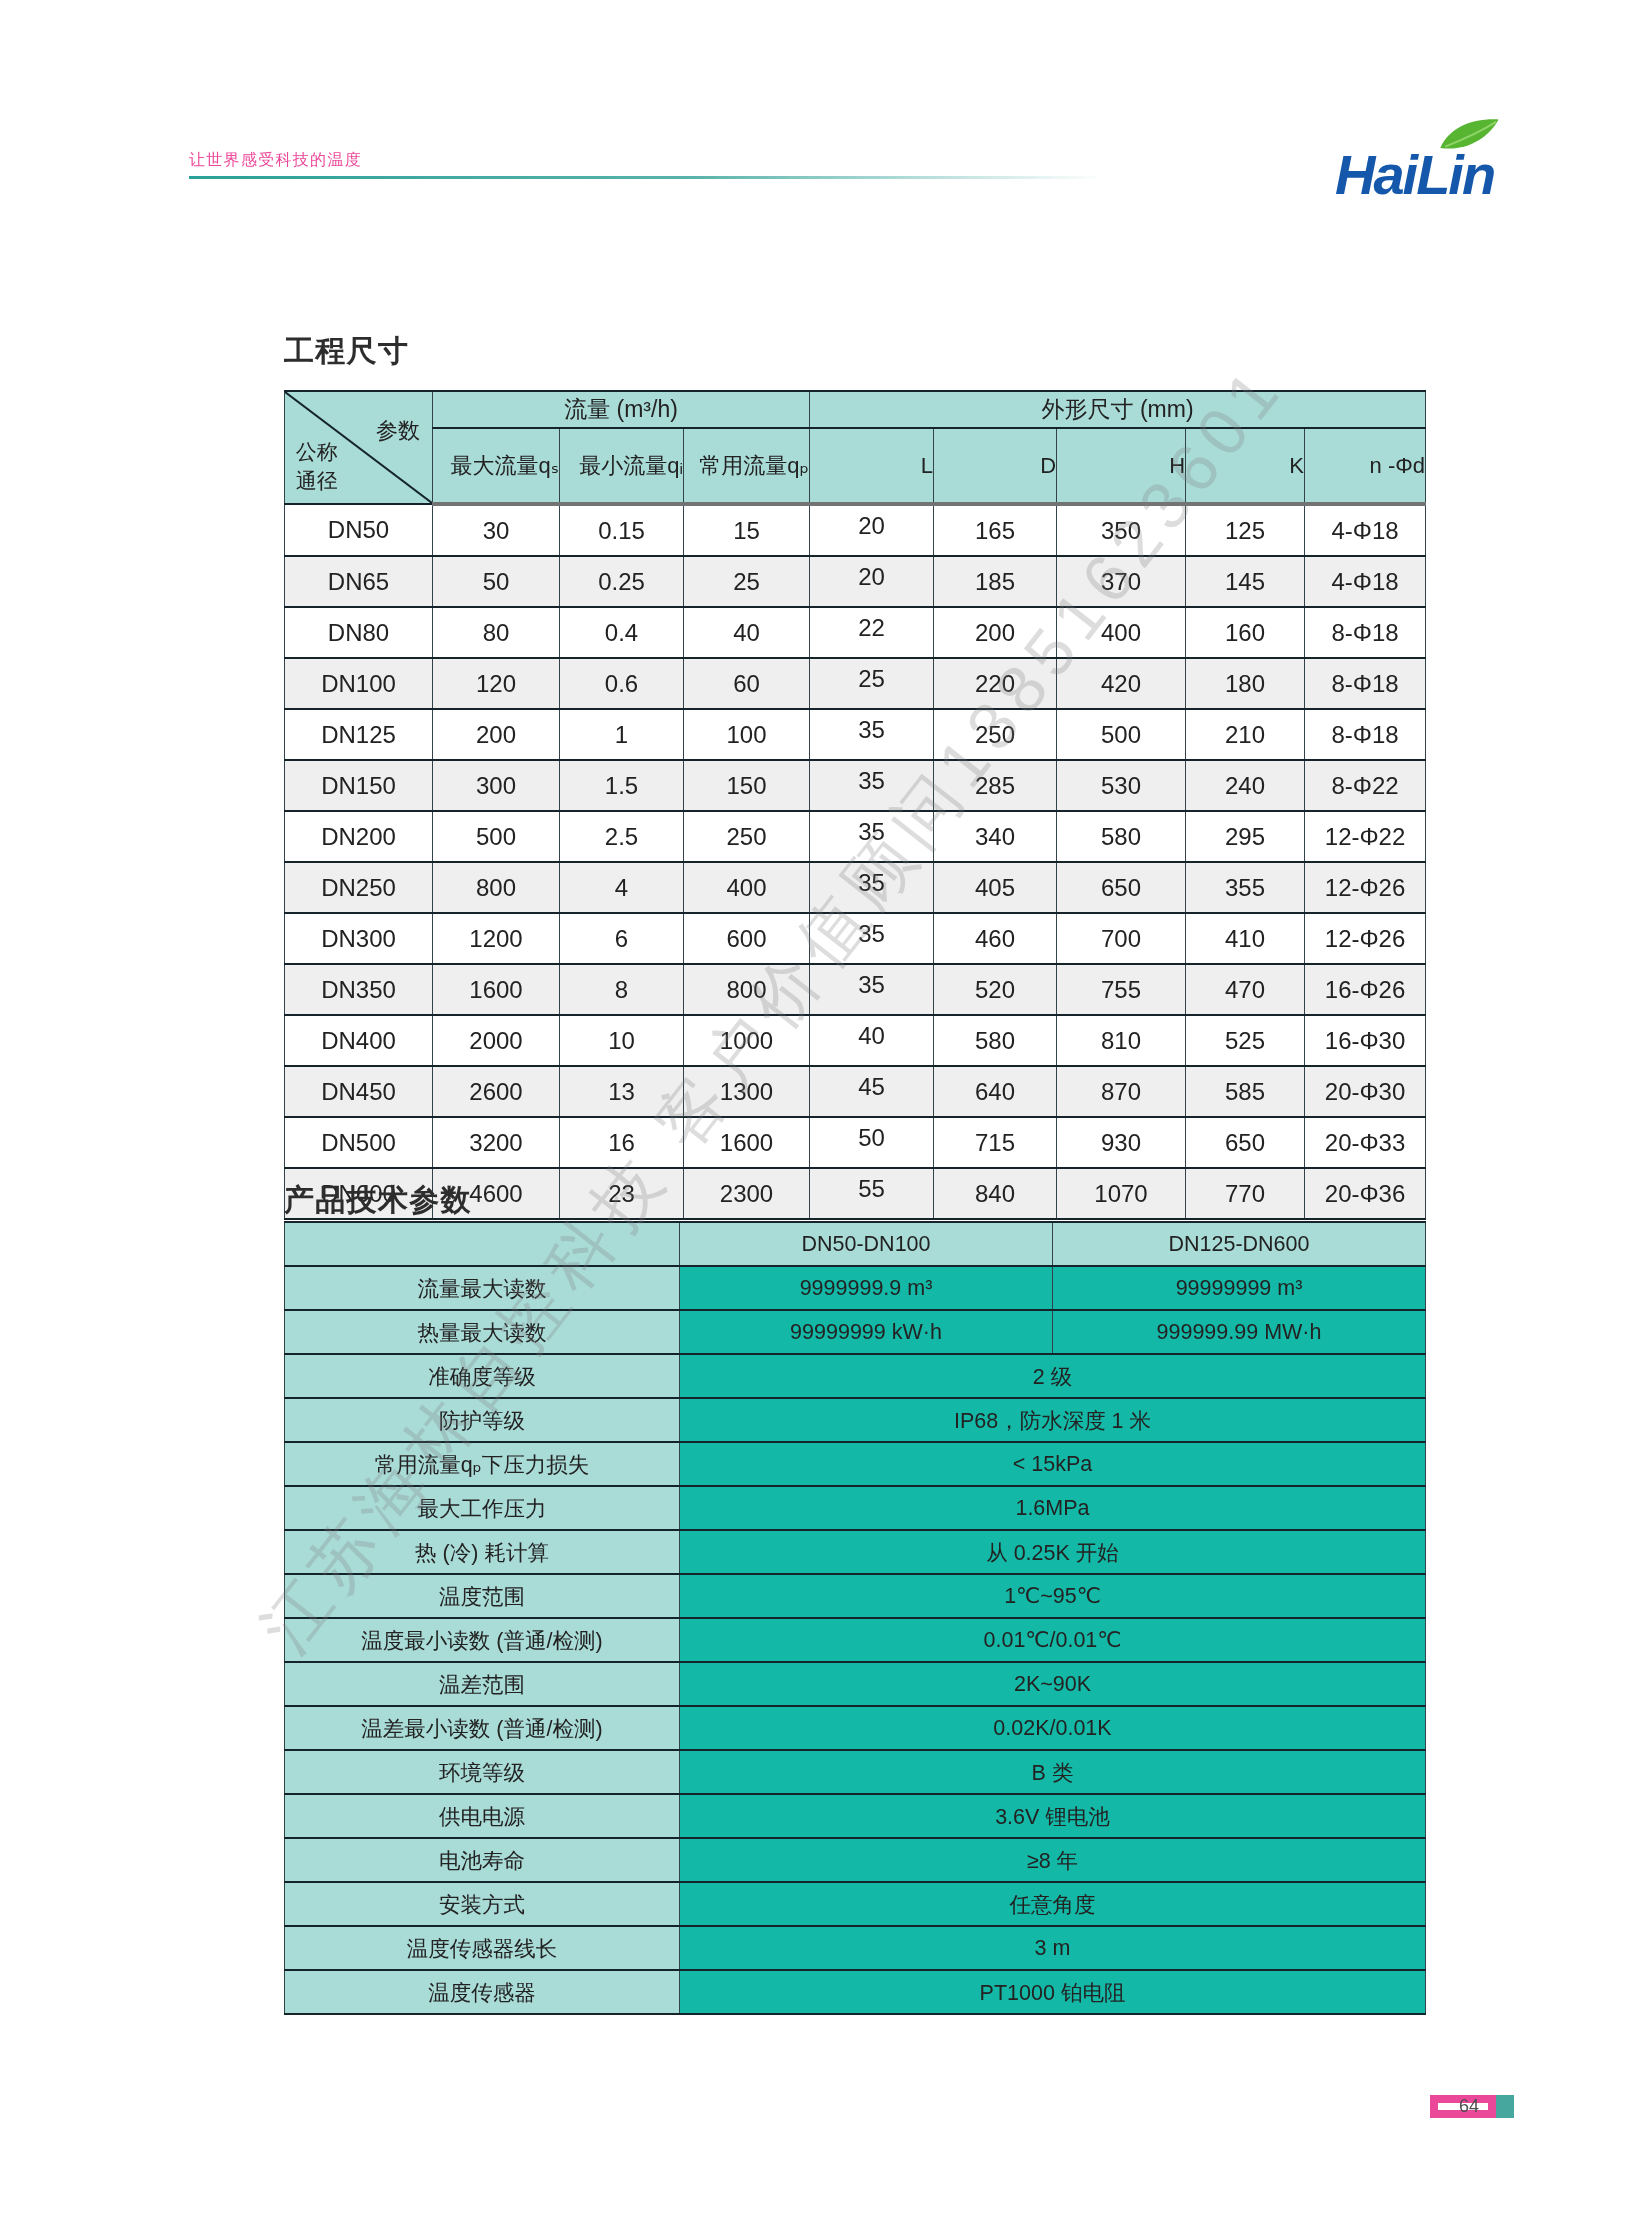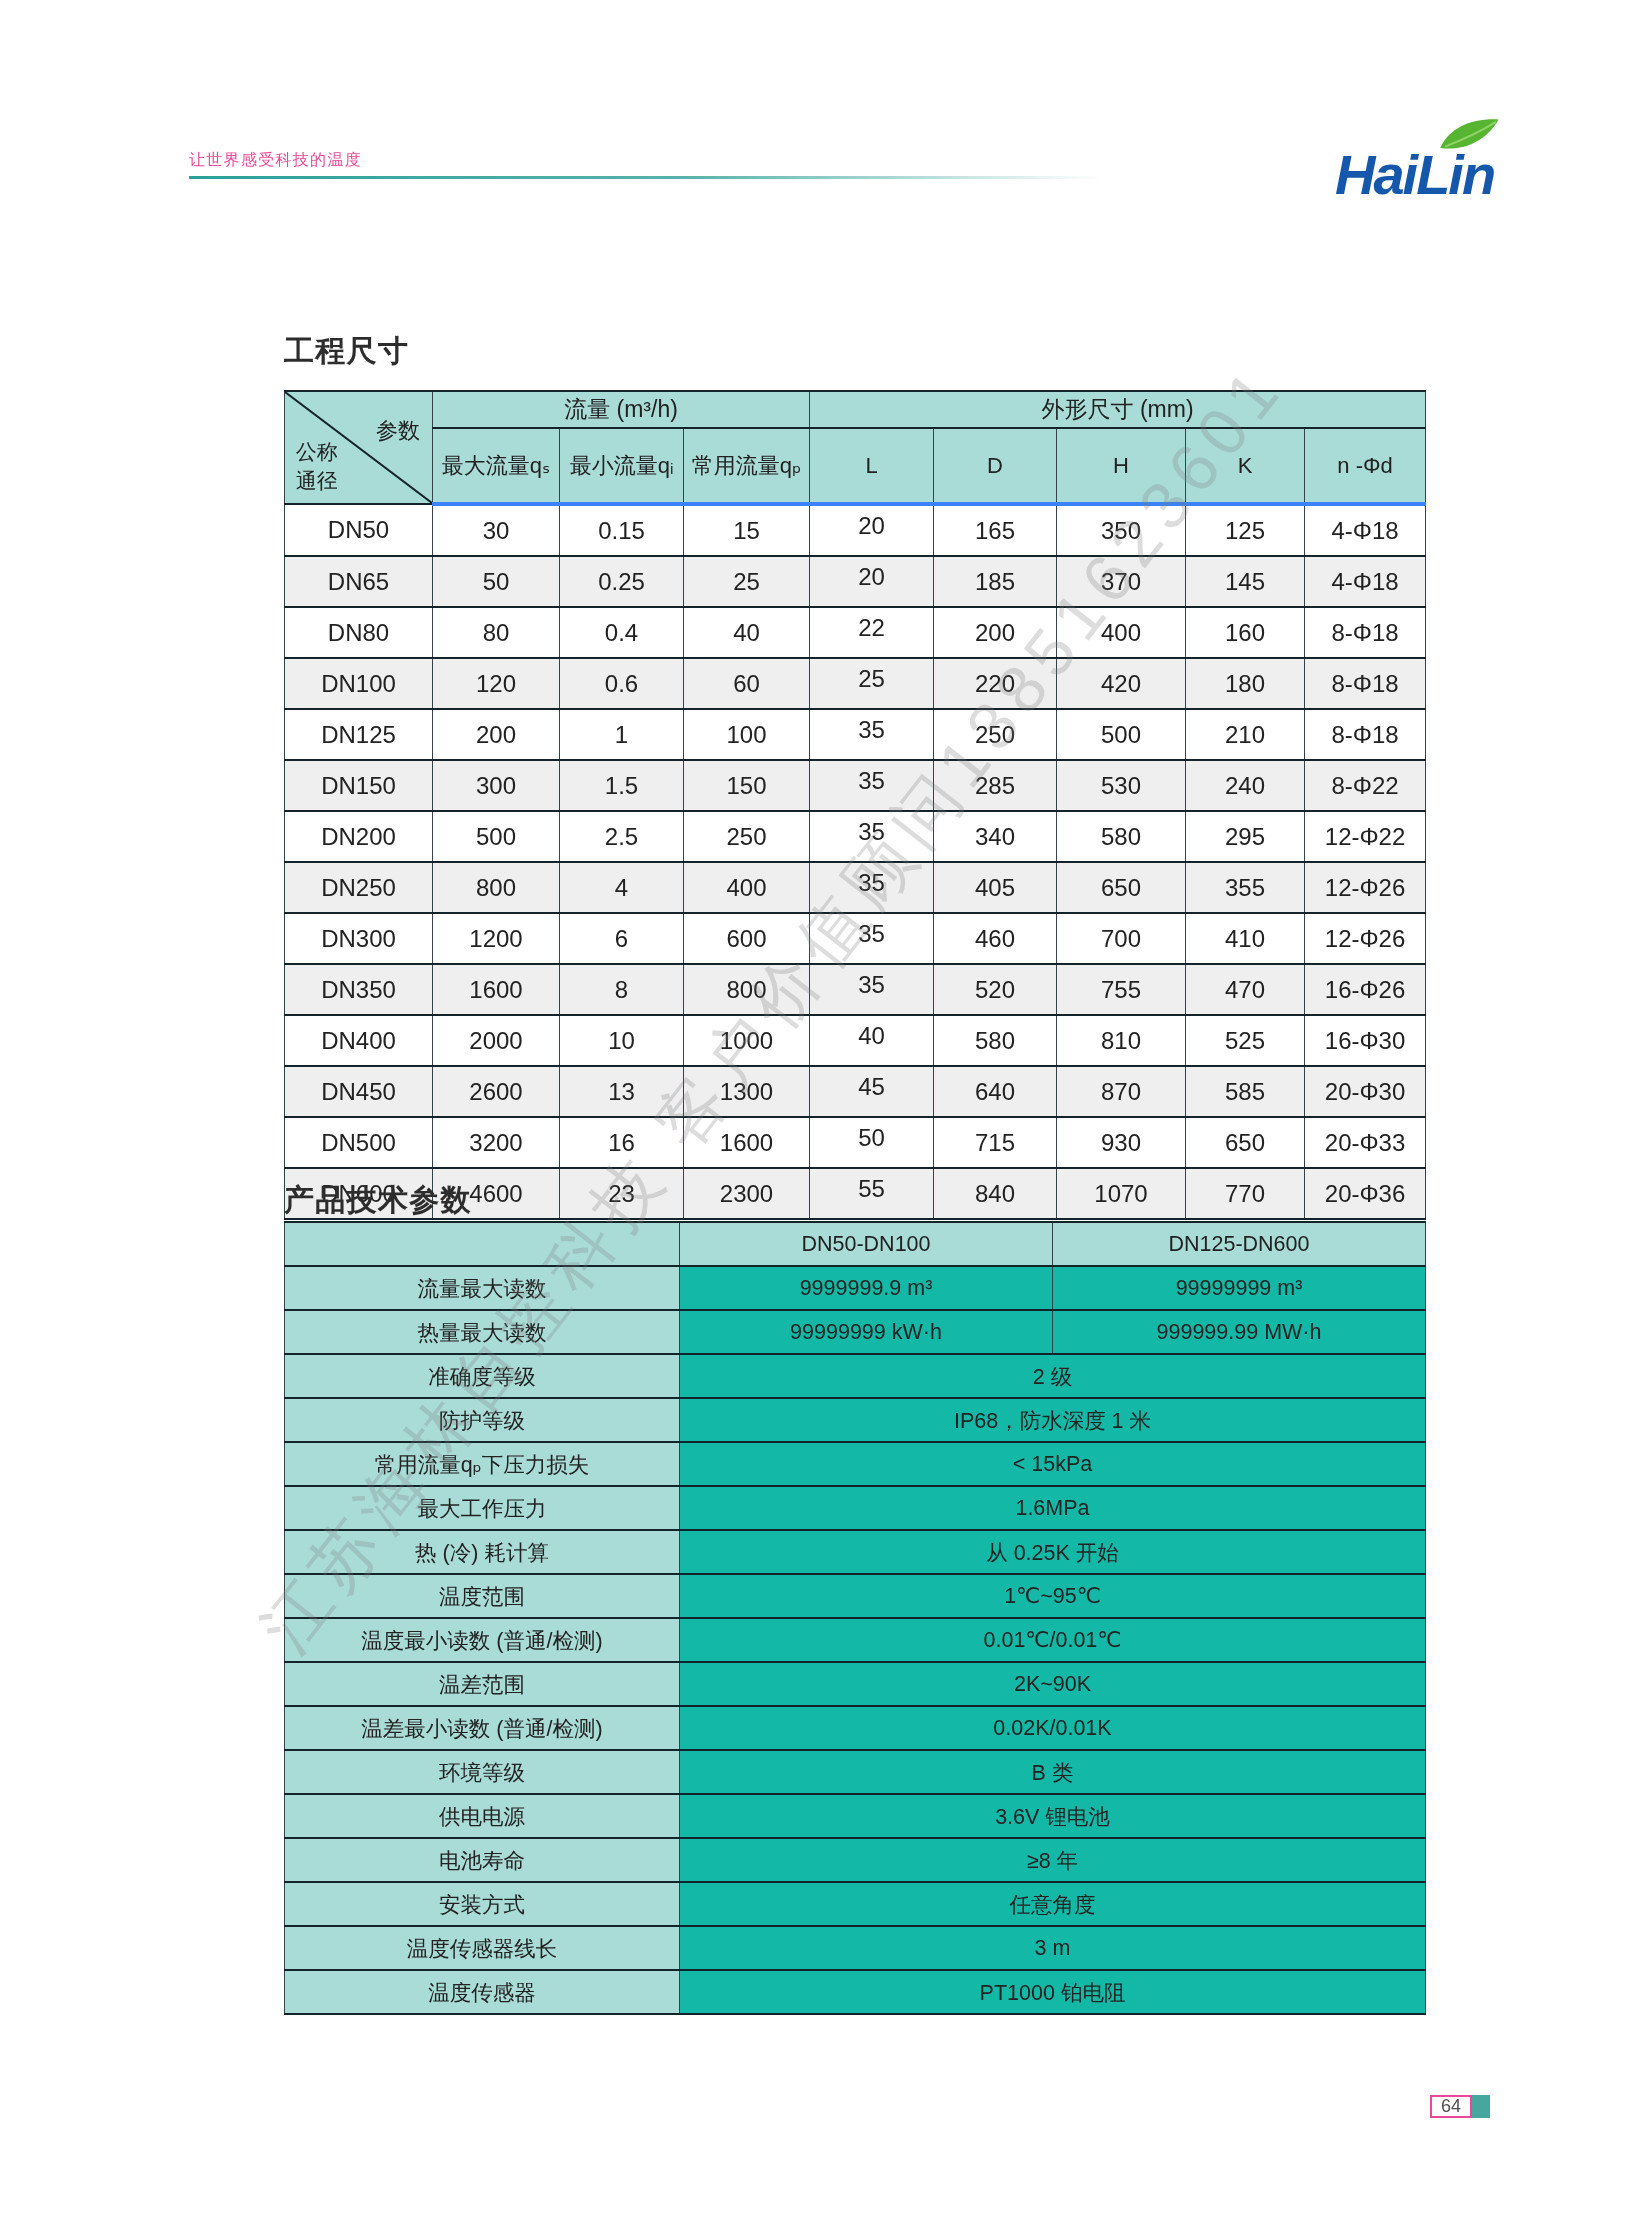--- a/index.html
+++ b/index.html
@@ -28,37 +28,37 @@
   
   table{border-collapse:collapse;table-layout:fixed;position:absolute;left:284px;background:#fff;}
   td{border:1.3px solid #32444a;border-top:2.7px solid #14242a;border-bottom:2.7px solid #14242a;
      text-align:center;vertical-align:middle;padding:0;overflow:hidden;}
   .teal{background:#a9dbd7;}
   tr.alt td.val{background:#efeff0;}
 
   
   #t1{top:390px;width:1141px;font-size:24px;}
   #t1 tr.h1 td{height:35px;font-size:23px;}
-  #t1 tr.h2 td{height:73px;font-size:22px;border-bottom:4px solid #3b82f6;}
+  #t1 tr.h2 td{height:73px;font-size:22px;border-bottom:4px solid #737373;text-align:right;}
   #t1 tr.data td{height:43px;}
   #t1 td.corner{position:relative;}
   .corner-svg{position:absolute;left:0;top:0;width:100%;height:100%;}
   .corner-param{position:absolute;right:12px;top:24px;font-size:22px;}
   .corner-dn{position:absolute;left:10.7px;bottom:8px;font-size:21px;line-height:1.35;text-align:center;}
   #t1 td.lift{vertical-align:top;padding-top:6px;}
 
   
   #t2{top:1221px;width:1141px;font-size:21.5px;}
   #t2 tr td{height:42px;}
   #t2 td.val{background:#14b8a6;}
 
   
   .pagenum{position:absolute;left:1430px;top:2095px;height:23px;display:flex;align-items:stretch;}
-  .pagenum .num-box{width:38px;border:2px solid #ec4899;background:#fff;color:#4e4e4e;
-        font-size:18px;display:flex;align-items:center;justify-content:center;}
+  .pagenum .num-box{width:38px;border:8px solid #ec4899;background:#fff;color:#4e4e4e;
+        font-size:18px;display:flex;align-items:center;justify-content:center;padding-left:12px;}
   .pagenum .num-block{width:17.5px;background:#45a79d;}
 </style>
 </head>
 <body>
 
 <div class="page">
 
   <div class="tagline">让世界感受科技的温度</div>
   <div class="header-rule"></div>
   <div class="logo">

